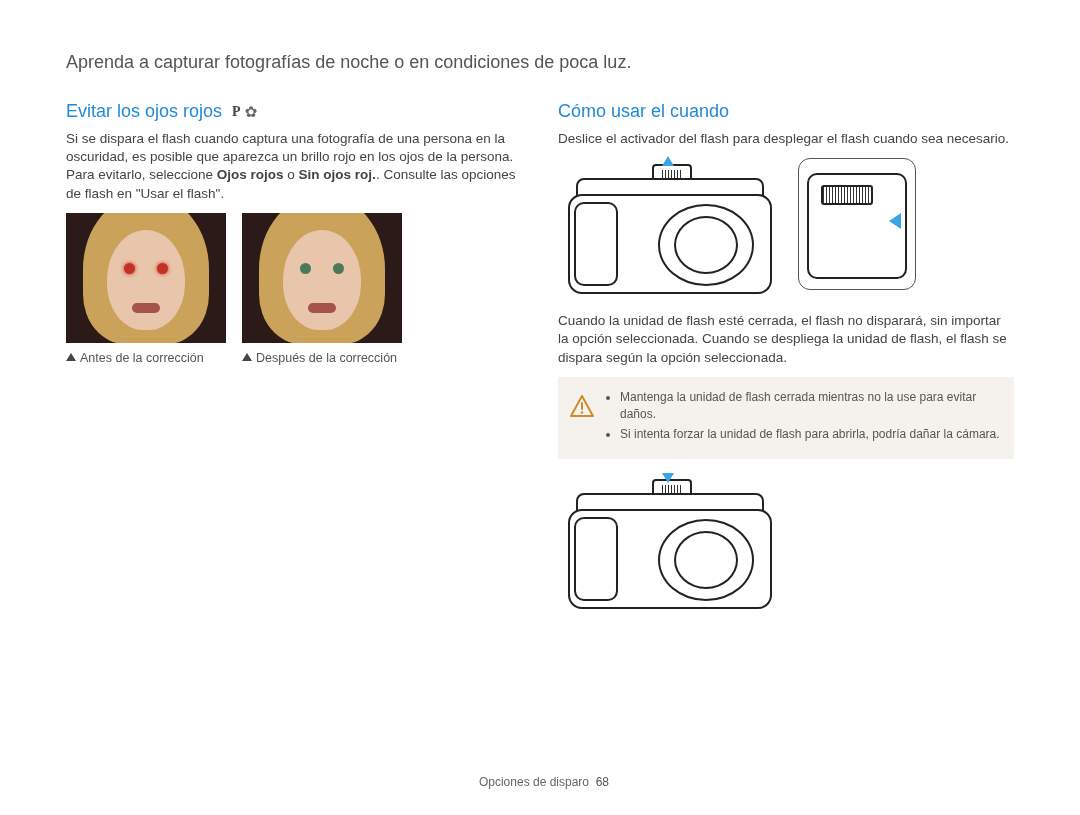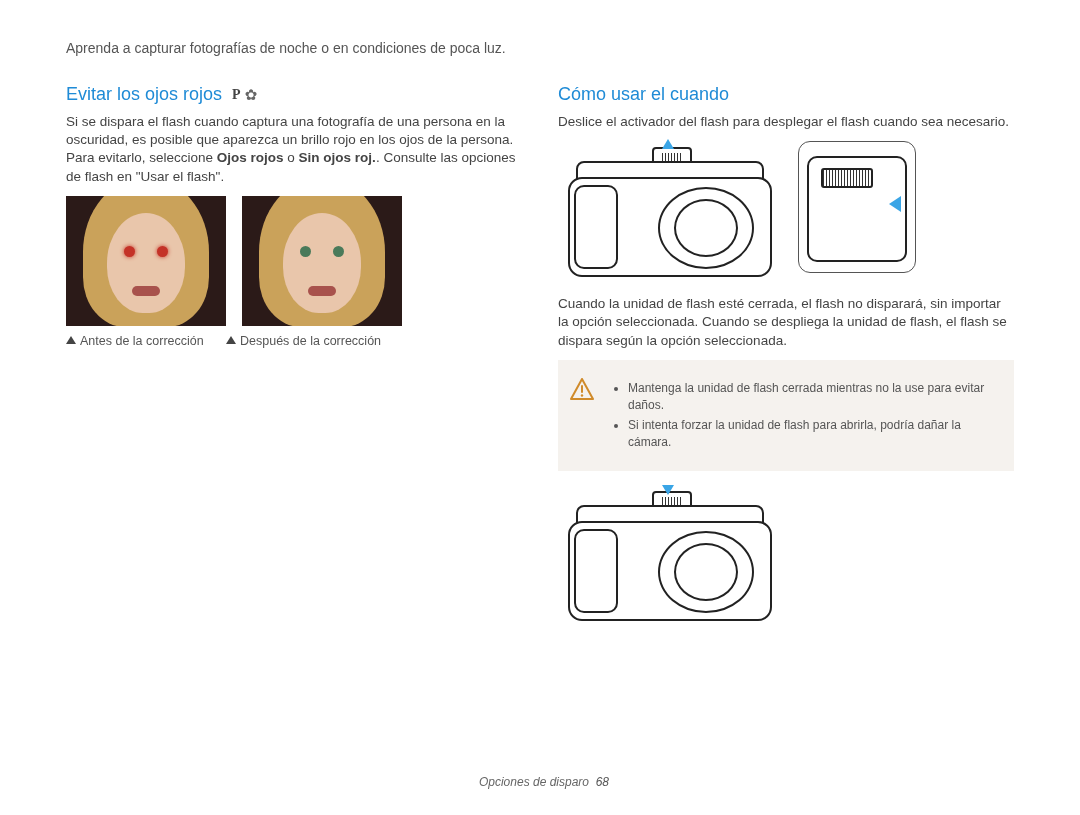--- a/index.html
+++ b/index.html
@@ -18,23 +18,23 @@
   }
   h1.page-title {
     font-size: 38px;
     font-weight: 400;
     color: #1f8bd6;
     margin: 0 0 6px 0;
     letter-spacing: 0.2px;
     font-stretch: condensed;
   }
   .intro {
-    font-size: 14px;
+    font-size: 18px;
     color: #555;
-    margin: 0 0 28px 0;
+    margin: 12px 0 28px 0;
   }
   .columns {
     display: flex;
     gap: 36px;
   }
   .col {
     flex: 1;
     min-width: 0;
   }
   h2.section-title {
@@ -109,21 +109,21 @@
   .mouth {
     position: absolute;
     width: 28px; height: 10px;
     background: #a8524c;
     border-radius: 10px;
     left: 50%; transform: translateX(-50%);
     top: 90px;
   }
   .caption-row {
     display: flex;
-    gap: 0;
+    gap: 16px;
     font-size: 12.5px;
     color: #555;
   }
   .caption-row > div { width: 160px; }
   .tri {
     display: inline-block;
     width: 0; height: 0;
     border-left: 5px solid transparent;
     border-right: 5px solid transparent;
     border-bottom: 8px solid #444;
@@ -244,37 +244,36 @@
 
   .warn-box {
     background: #f5f2ee;
     padding: 12px 14px 12px 48px;
     position: relative;
     font-size: 12px;
     color: #555;
     line-height: 1.4;
     margin: 8px 0 14px 0;
   }
-  .warn-box ul { margin: 8px; padding-left: 14px; }
+  .warn-box ul { margin: 0; padding-left: 14px; }
   .warn-box li { margin-bottom: 4px; }
   .warn-icon {
     position: absolute;
     left: 12px; top: 18px;
     width: 24px; height: 22px;
   }
   .warn-icon svg { display: block; }
 
   .footer {
     position: absolute;
     bottom: 26px;
     left: 8px; right: 0;
     text-align: center;
     font-size: 12px;
     color: #666;
-    font-style: italic;
   }
   .footer .pn { font-weight: 400; color: #555; }
 </style>
 </head>
 <body>
 
 <div class="page">
   <p class="intro">Aprenda a capturar fotografías de noche o en condiciones de poca luz.</p>
 
   <div class="columns">

